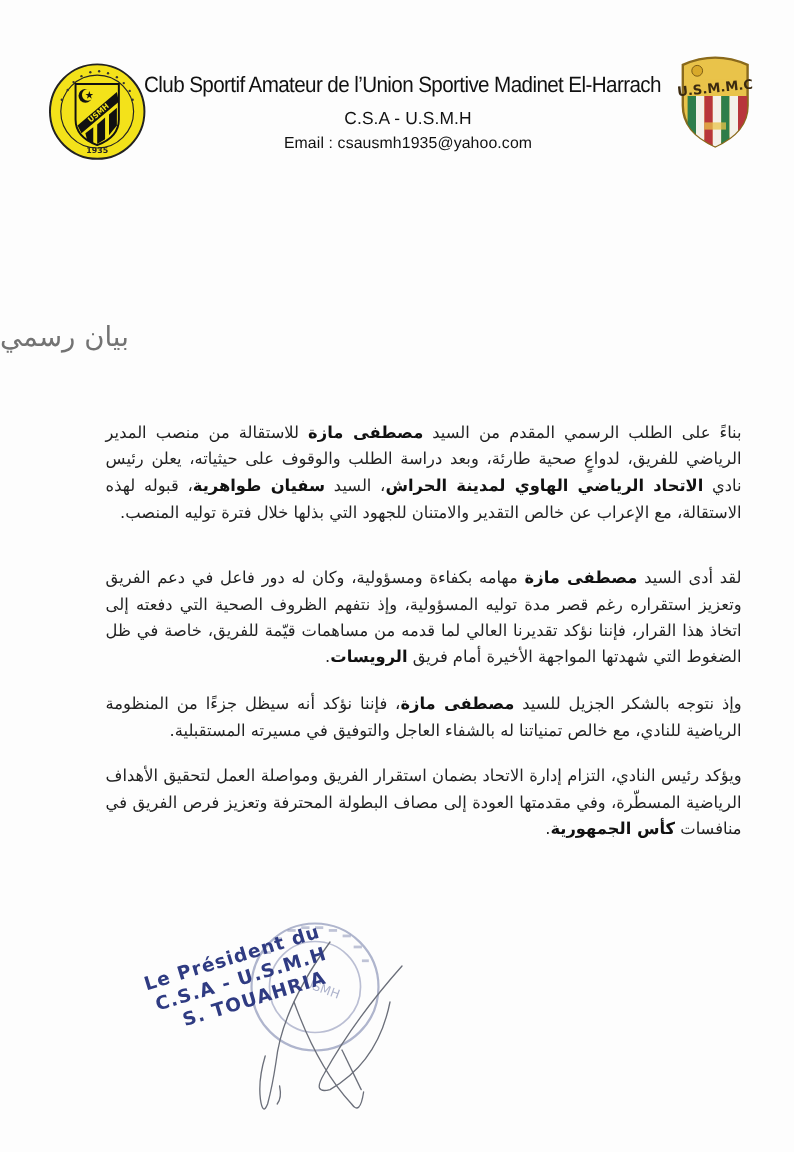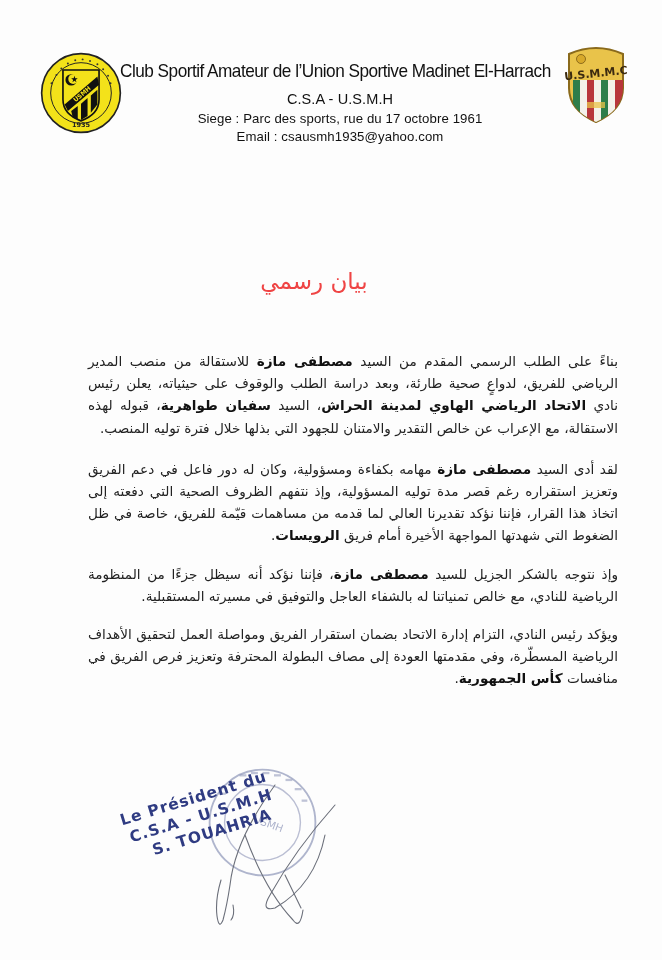--- a/index.html
+++ b/index.html
@@ -57,43 +57,43 @@
       line-height: 18.5px;
       letter-spacing: 0.1px;
     }
     .head-lines .abbr { font-size: 14.5px; margin-bottom: 1px; }
 
     
     .doc-title {
       position: absolute;
       left: 0; top: 268px;
       width: 628px;
-      text-align: center;
+      text-align: left;
       font-family: "DejaVu Sans", sans-serif;
       font-size: 23px;
       font-weight: normal;
-      color: #ef4444;
+      color: #737373;
       direction: rtl;
     }
 
     
     .body-text {
       position: absolute;
       left: 88px; top: 350px;
       width: 530px;
       direction: rtl;
       text-align: justify;
       text-align-last: right;
       font-family: "DejaVu Sans", sans-serif;
       font-size: 13.6px;
       line-height: 22.2px;
       color: #222;
     }
     .body-text p { margin-bottom: 16px; }
-    .body-text p.p1 { margin-bottom: 19px; }
+    .body-text p.p1 { margin-bottom: 32px; }
     .body-text b { font-weight: bold; color: #111; }
 
     
     .stamp {
       position: absolute;
       left: 205px; top: 765px;
       width: 115px; height: 115px;
     }
     .sign-block {
       position: absolute;
@@ -152,21 +152,20 @@
 
     <path d="M38 72 L46 66 L46 82 L40 80 Z" fill="#111"></path>
     <path d="M50 63 L58 56 L58 78 L50 83 Z" fill="#111"></path>
     <path d="M62 53 L70 46 L70 64 L62 74 Z" fill="#111"></path>
   </svg>
 
   <div class="club-name">Club Sportif Amateur de l’Union Sportive Madinet El-Harrach</div>
 
   <div class="head-lines">
     <div class="abbr">C.S.A - U.S.M.H</div>
-    <div>Siege : Parc des sports, rue du 17 octobre 1961</div>
     <div>Email : csausmh1935@yahoo.com</div>
   </div>
 
   <svg class="logo-right" viewBox="0 0 62 80">
     <defs>
       <clipPath id="shieldClip">
         <path d="M4 10 Q31 -2 58 10 L58 44 Q58 66 31 78 Q4 66 4 44 Z"></path>
       </clipPath>
     </defs>
     <path d="M4 10 Q31 -2 58 10 L58 44 Q58 66 31 78 Q4 66 4 44 Z" fill="#e9c34a" stroke="#8a6a1c" stroke-width="2"></path>

